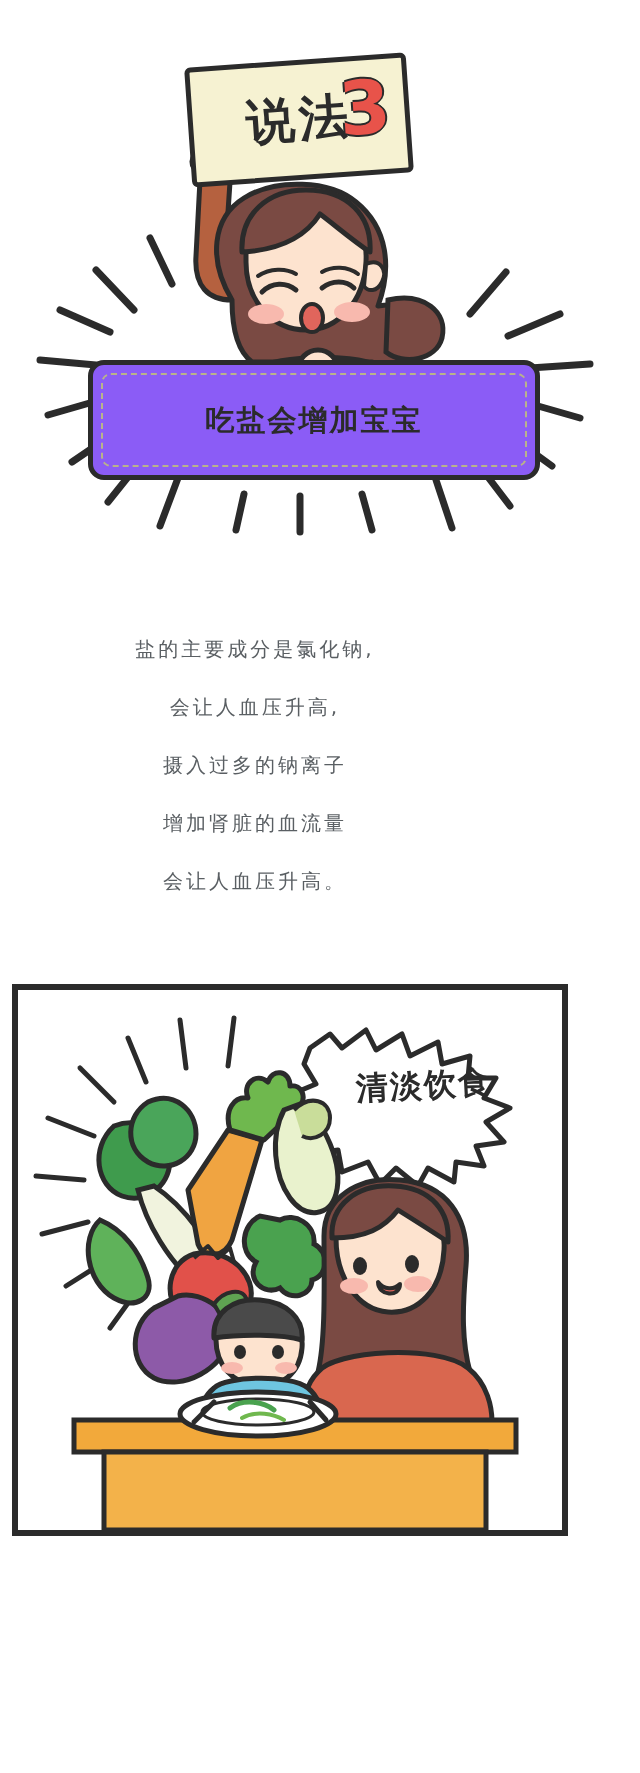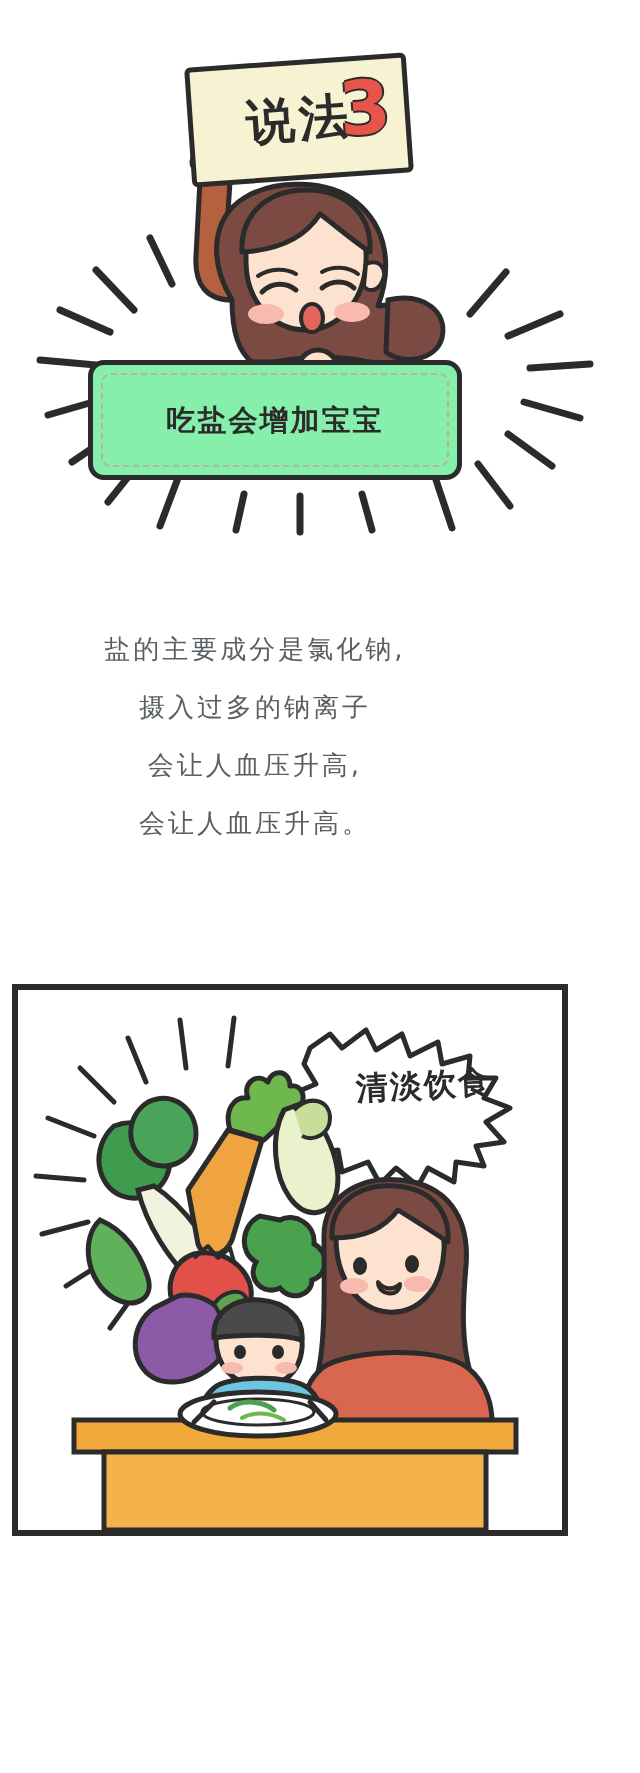--- a/index.html
+++ b/index.html
@@ -73,23 +73,23 @@
     text-shadow:
       -2px 0 #2b2b2b, 2px 0 #2b2b2b,
       0 -2px #2b2b2b, 0 2px #2b2b2b;
   }
 
   
   .banner {
     position: absolute;
     left: 88px;
     top: 360px;
-    width: 374px;
+    width: 452px;
     height: 120px;
-    background: #86efac;
+    background: #8b5cf6;
     border: 5px solid #2b2b2b;
     border-radius: 16px;
     box-sizing: border-box;
   }
   .banner::after {
     content: "";
     position: absolute;
     inset: 8px;
     border: 2px dashed #b9b489;
     border-radius: 10px;
@@ -111,21 +111,21 @@
   }
 
   
   .copy {
     position: absolute;
     left: 0;
     top: 620px;
     width: 510px;
     text-align: center;
     color: #5a5f63;
-    font-size: 26px;
+    font-size: 20px;
     line-height: 58px;
     letter-spacing: 3px;
     font-family: "DejaVu Sans", sans-serif;
   }
   .copy div { white-space: nowrap; }
 
   
   .frame {
     position: absolute;
     left: 12px;
@@ -223,22 +223,23 @@
 
   <div class="banner">
     <div class="banner-text">
       <div>吃盐会增加宝宝</div>
     </div>
   </div>
 </div>
 
 <div class="copy">
   <div>盐的主要成分是氯化钠,</div>
+  <div>会让人血压升高,</div>
   <div>摄入过多的钠离子</div>
-  <div>会让人血压升高,</div>
+  <div>增加肾脏的血流量</div>
   <div>会让人血压升高。</div>
 </div>
 
 <div class="frame">
   <svg class="frame-art" viewBox="0 0 544 540" xmlns="http://www.w3.org/2000/svg">
 
     <g stroke="#2b2b2b" stroke-width="5" stroke-linecap="round" fill="none">
       <line x1="110" y1="48" x2="128" y2="92"></line>
       <line x1="62" y1="78" x2="96" y2="112"></line>
       <line x1="30" y1="128" x2="76" y2="146"></line>

